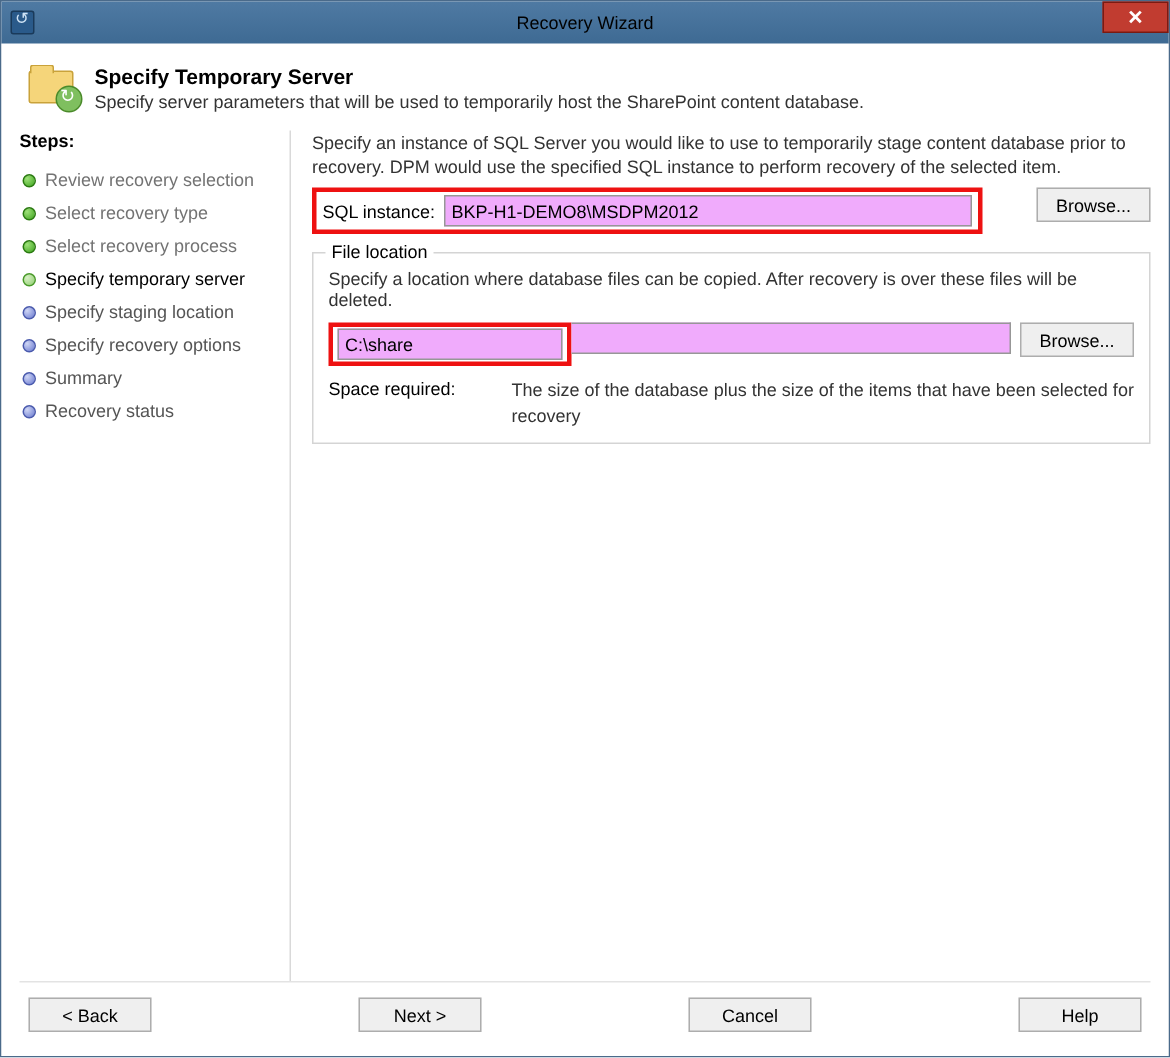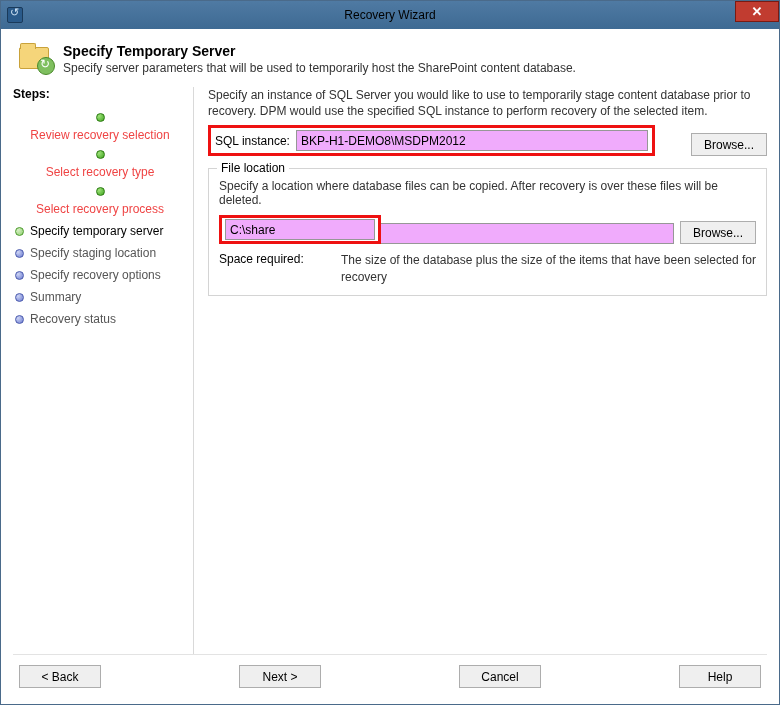--- a/index.html
+++ b/index.html
@@ -145,21 +145,21 @@
     margin-bottom: 8px;
   }
   .step-item {
     display: flex;
     align-items: center;
     gap: 6px;
     padding: 4px 0 4px 2px;
     font-size: 12px;
     cursor: pointer;
   }
-  .step-item.link { color: #ef4444; flex-direction: column; }
+  .step-item.link { color: #737373; }
   .step-item.current { color: #000; }
   .step-item.future { color: #555; }
   .bullet {
     width: 9px; height: 9px;
     border-radius: 50%;
     flex: 0 0 9px;
   }
   .bullet.done { background: radial-gradient(circle at 30% 30%, #9fe27a, #3fa51f); border:1px solid #2a7a10;}
   .bullet.now  { background: radial-gradient(circle at 30% 30%, #d7efc5, #8fcf6f); border:1px solid #4a9a2a;}
   .bullet.todo { background: radial-gradient(circle at 30% 30%, #cfd6f5, #6a7ad0); border:1px solid #4a5aad;}
@@ -173,21 +173,21 @@
     display: flex;
     flex-direction: column;
   }
   .main-top-desc {
     color: #333;
     margin-bottom: 6px;
     line-height: 1.35;
   }
   .field-row {
     display: flex;
-    align-items: flex-end;
+    align-items: flex-start;
     gap: 6px;
     margin-bottom: 8px;
   }
   .field-label {
     width: 116px;
     color: #000;
   }
   .text-input {
     height: 21px;
     border: 1px solid #979797;

